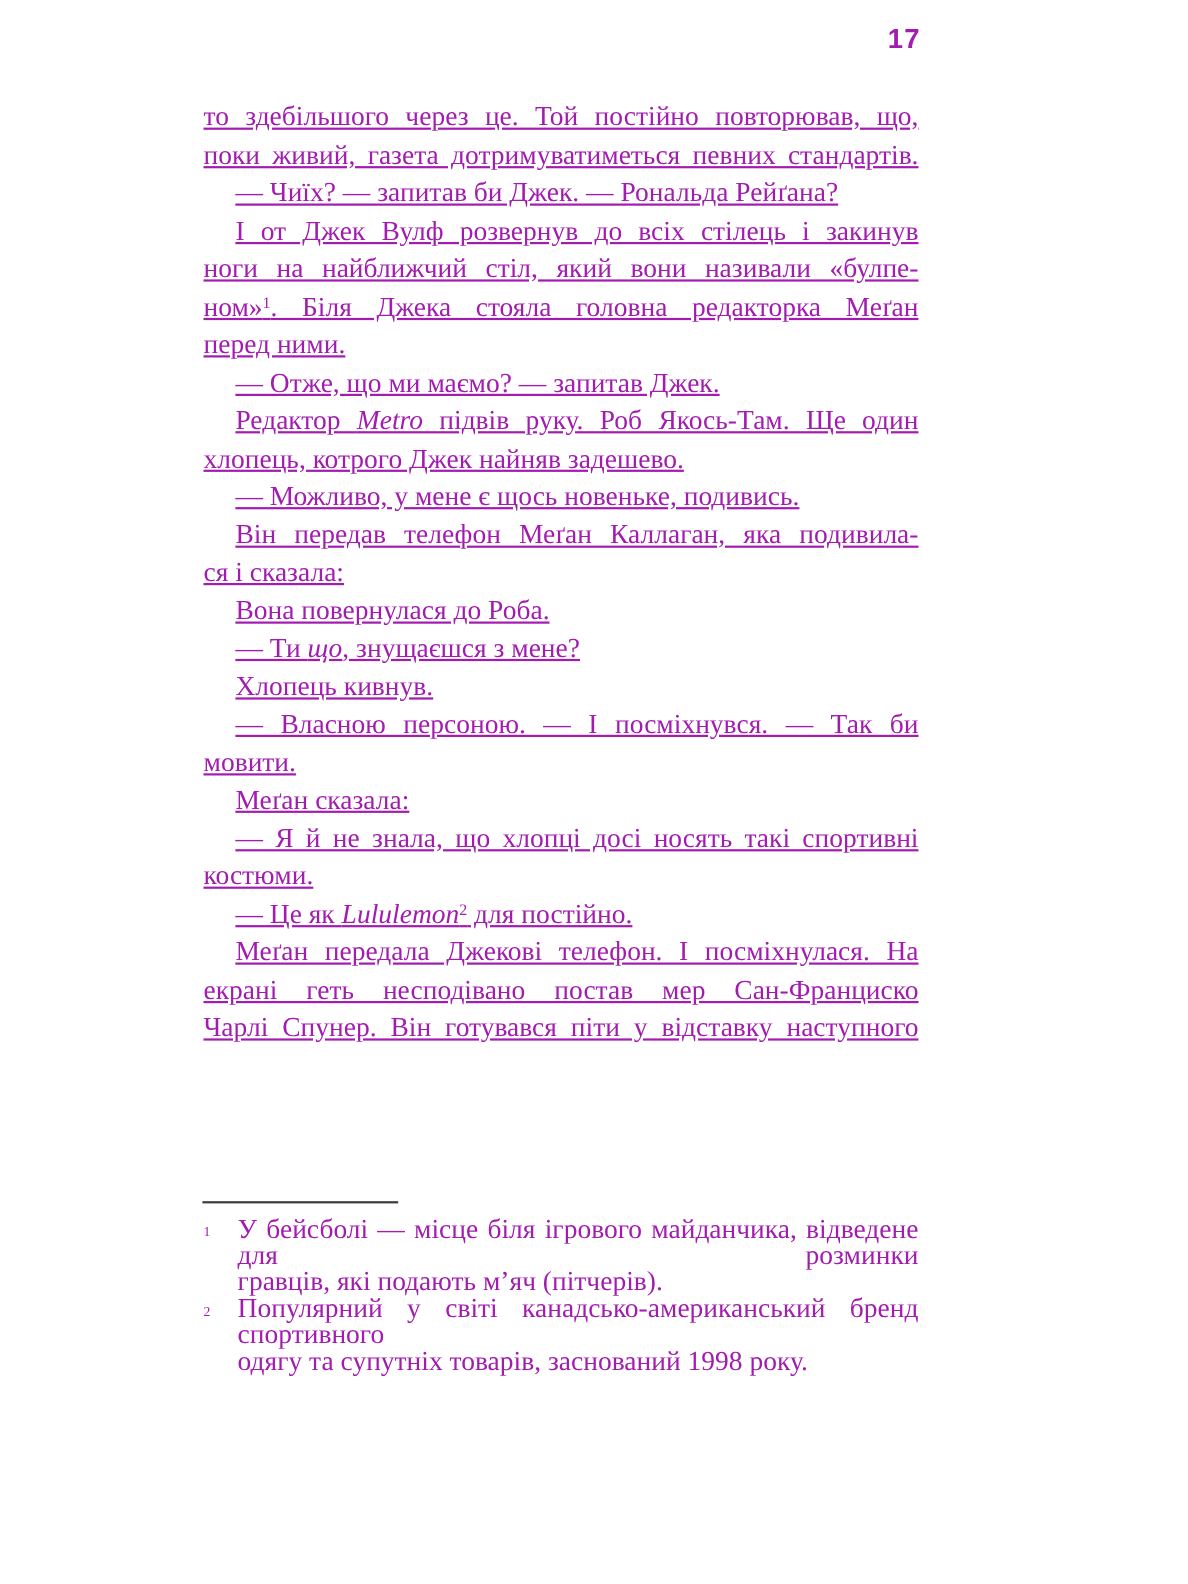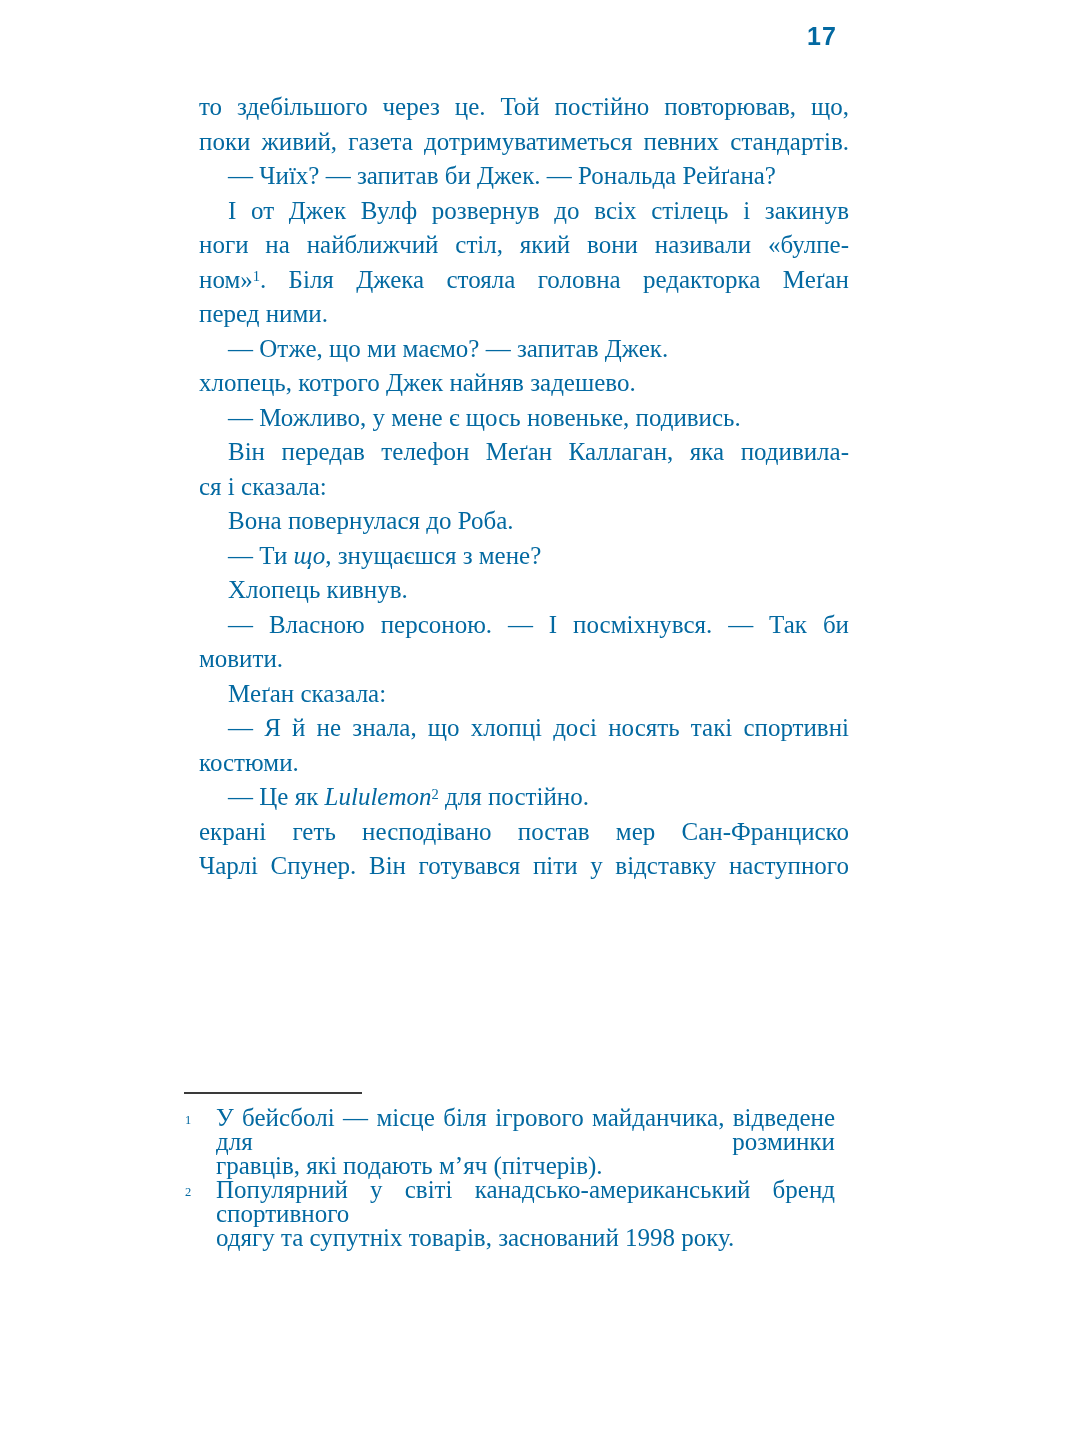--- a/index.html
+++ b/index.html
@@ -18,23 +18,24 @@
     left: 792px;
     width: 60px;
     text-align: center;
     font-size: 25px;
     font-weight: bold;
     font-family: "Liberation Sans", "DejaVu Sans", sans-serif;
     letter-spacing: 1px;
   }
   .body-text {
     position: absolute;
-    left: 199px;
+    left: 185px;
     top: 90px;
     width: 650px;
+    text-decoration: underline;
   }
   .line {
     font-size: 25px;
     line-height: 34.5px;
     white-space: normal;
     hyphens: none;
   }
   .line.ind { text-indent: 29px; }
   .line.j {
     text-align: justify;
@@ -77,44 +78,46 @@
   }
   .fn-line.j {
     text-align: justify;
     text-align-last: justify;
     text-justify: inter-word;
   }
 </style>
 </head>
 <body>
 
-<div class="page" style="background: rgb(255, 255, 255); color: #0369a1;">
+<div class="page" style="background: rgb(255, 255, 255); color: #a21caf;">
   <div class="page-number">17</div>
   <div class="body-text">
       <div class="line j"><span>то здебільшого через це. Той постійно повторював, що,</span></div>
       <div class="line j"><span>поки живий, газета дотримуватиметься певних стандартів.</span></div>
       <div class="line ind"><span>— Чиїх? — запитав би Джек. — Рональда Рейґана?</span></div>
       <div class="line j ind"><span>І от Джек Вулф розвернув до всіх стілець і закинув</span></div>
       <div class="line j"><span>ноги на найближчий стіл, який вони називали «булпе-</span></div>
       <div class="line j"><span>ном»</span><span class="fnref">1</span><span>. Біля Джека стояла головна редакторка Меґан</span></div>
       <div class="line"><span>перед ними.</span></div>
       <div class="line ind"><span>— Отже, що ми маємо? — запитав Джек.</span></div>
+      <div class="line j ind"><span>Редактор </span><em>Metro</em><span> підвів руку. Роб Якось-Там. Ще один</span></div>
       <div class="line"><span>хлопець, котрого Джек найняв задешево.</span></div>
       <div class="line ind"><span>— Можливо, у мене є щось новеньке, подивись.</span></div>
       <div class="line j ind"><span>Він передав телефон Меґан Каллаган, яка подивила-</span></div>
       <div class="line"><span>ся і сказала:</span></div>
       <div class="line ind"><span>Вона повернулася до Роба.</span></div>
       <div class="line ind"><span>— Ти </span><em>що</em><span>, знущаєшся з мене?</span></div>
       <div class="line ind"><span>Хлопець кивнув.</span></div>
       <div class="line j ind"><span>— Власною персоною. — І посміхнувся. — Так би</span></div>
       <div class="line"><span>мовити.</span></div>
       <div class="line ind"><span>Меґан сказала:</span></div>
       <div class="line j ind"><span>— Я й не знала, що хлопці досі носять такі спортивні</span></div>
       <div class="line"><span>костюми.</span></div>
       <div class="line ind"><span>— Це як </span><em>Lululemon</em><span class="fnref">2</span><span> для постійно.</span></div>
+      <div class="line j ind"><span>Меґан передала Джекові телефон. І посміхнулася. На</span></div>
       <div class="line j"><span>екрані геть несподівано постав мер Сан-Франциско</span></div>
       <div class="line j"><span>Чарлі Спунер. Він готувався піти у відставку наступного</span></div>
     </div>
   <div class="fn-rule" style="background: rgb(58, 58, 58);"></div>
   <div class="footnotes">
       <div class="fn-item">
         <div class="fn-marker">1</div>
         <div class="fn-body">
           <div class="fn-line j"><span>У бейсболі — місце біля ігрового майданчика, відведене для розминки</span></div>
           <div class="fn-line"><span>гравців, які подають м’яч (пітчерів).</span></div>

